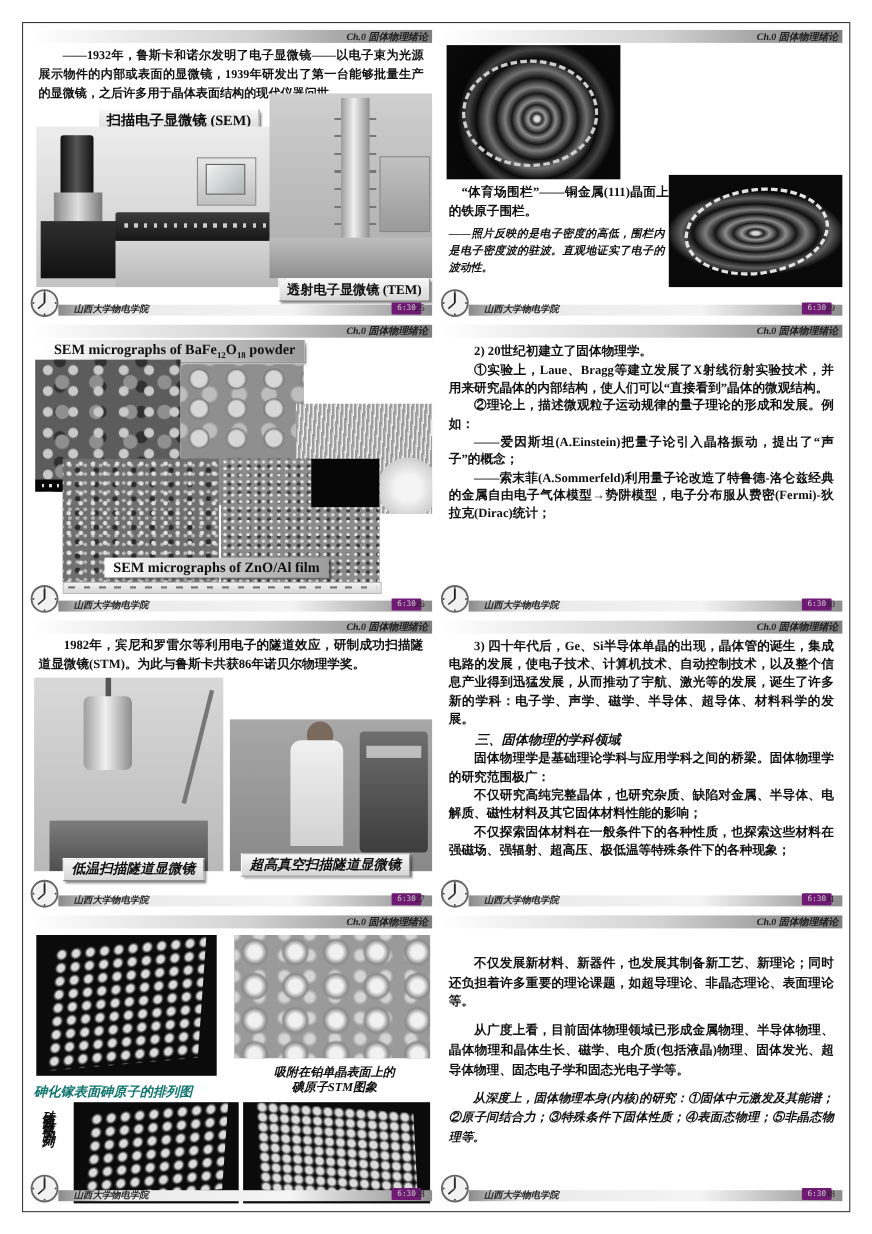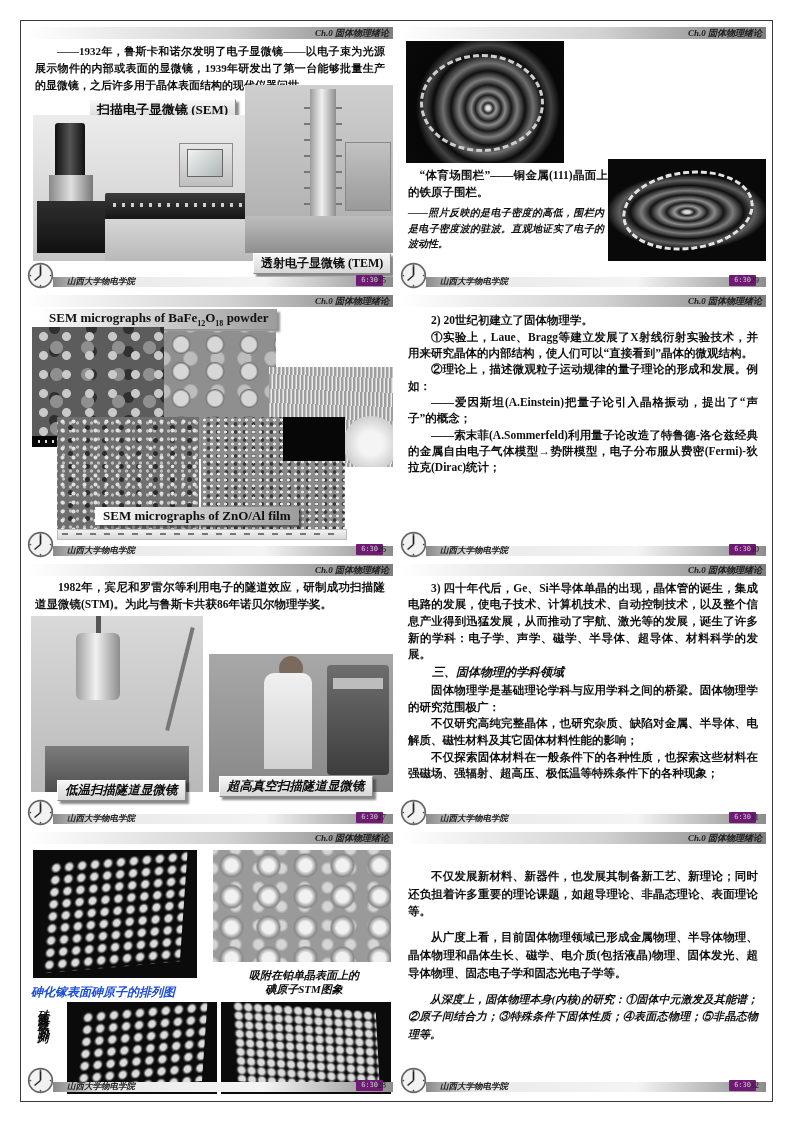--- a/index.html
+++ b/index.html
@@ -323,21 +323,21 @@
       </div>
     </div>
 
     <div class="slide">
       <div class="shead">Ch.0 固体物理绪论</div>
       <div class="ph atoms" style="left:6px;top:18px;width:164px;height:128px;">
         <div class="dotgrid"></div>
       </div>
       <div class="ph bumpfield" style="left:186px;top:18px;width:178px;height:112px;"></div>
       <div class="vlabel" style="left:8px;top:168px;font-size:11px;">硅表面硅原子的排列</div>
-      <div style="position:absolute;left:4px;top:152px;width:180px;font-weight:700;font-style:italic;font-size:12px;color:#1d4ed8;">砷化镓表面砷原子的排列图</div>
+      <div style="position:absolute;left:4px;top:152px;width:180px;font-weight:700;font-style:italic;font-size:12px;color:#0f766e;">砷化镓表面砷原子的排列图</div>
       <div style="position:absolute;left:192px;top:136px;width:170px;text-align:center;font-weight:700;font-style:italic;font-size:11px;line-height:1.3;color:#0d0d0d;">
         <div>吸附在铂单晶表面上的</div>
         <div>碘原子STM图象</div>
       </div>
       <div class="ph atoms" style="left:40px;top:170px;width:150px;height:92px;">
         <div class="dotgrid"></div>
       </div>
       <div class="ph atoms" style="left:194px;top:170px;width:170px;height:92px;">
         <div class="dotgrid fine"></div>
       </div>
@@ -371,18 +371,18 @@
             <line x1="16" y1="16" x2="16" y2="5" stroke="#222" stroke-width="2"></line>
             <line x1="16" y1="16" x2="9" y2="22" stroke="#222" stroke-width="1.6"></line>
             <circle cx="16" cy="4" r="1" fill="#444"></circle>
             <circle cx="16" cy="28" r="1" fill="#444"></circle>
             <circle cx="4" cy="16" r="1" fill="#444"></circle>
             <circle cx="28" cy="16" r="1" fill="#444"></circle>
           </svg>
         <div class="fbar"></div>
         <div class="fschool">山西大学物电学院</div>
         <div class="fbadge">6:30</div>
-        <div class="fpage">32</div>
+        <div class="fpage">48</div>
       </div>
     </div>
 
   </div>
 </div>
 
 </body></html>

